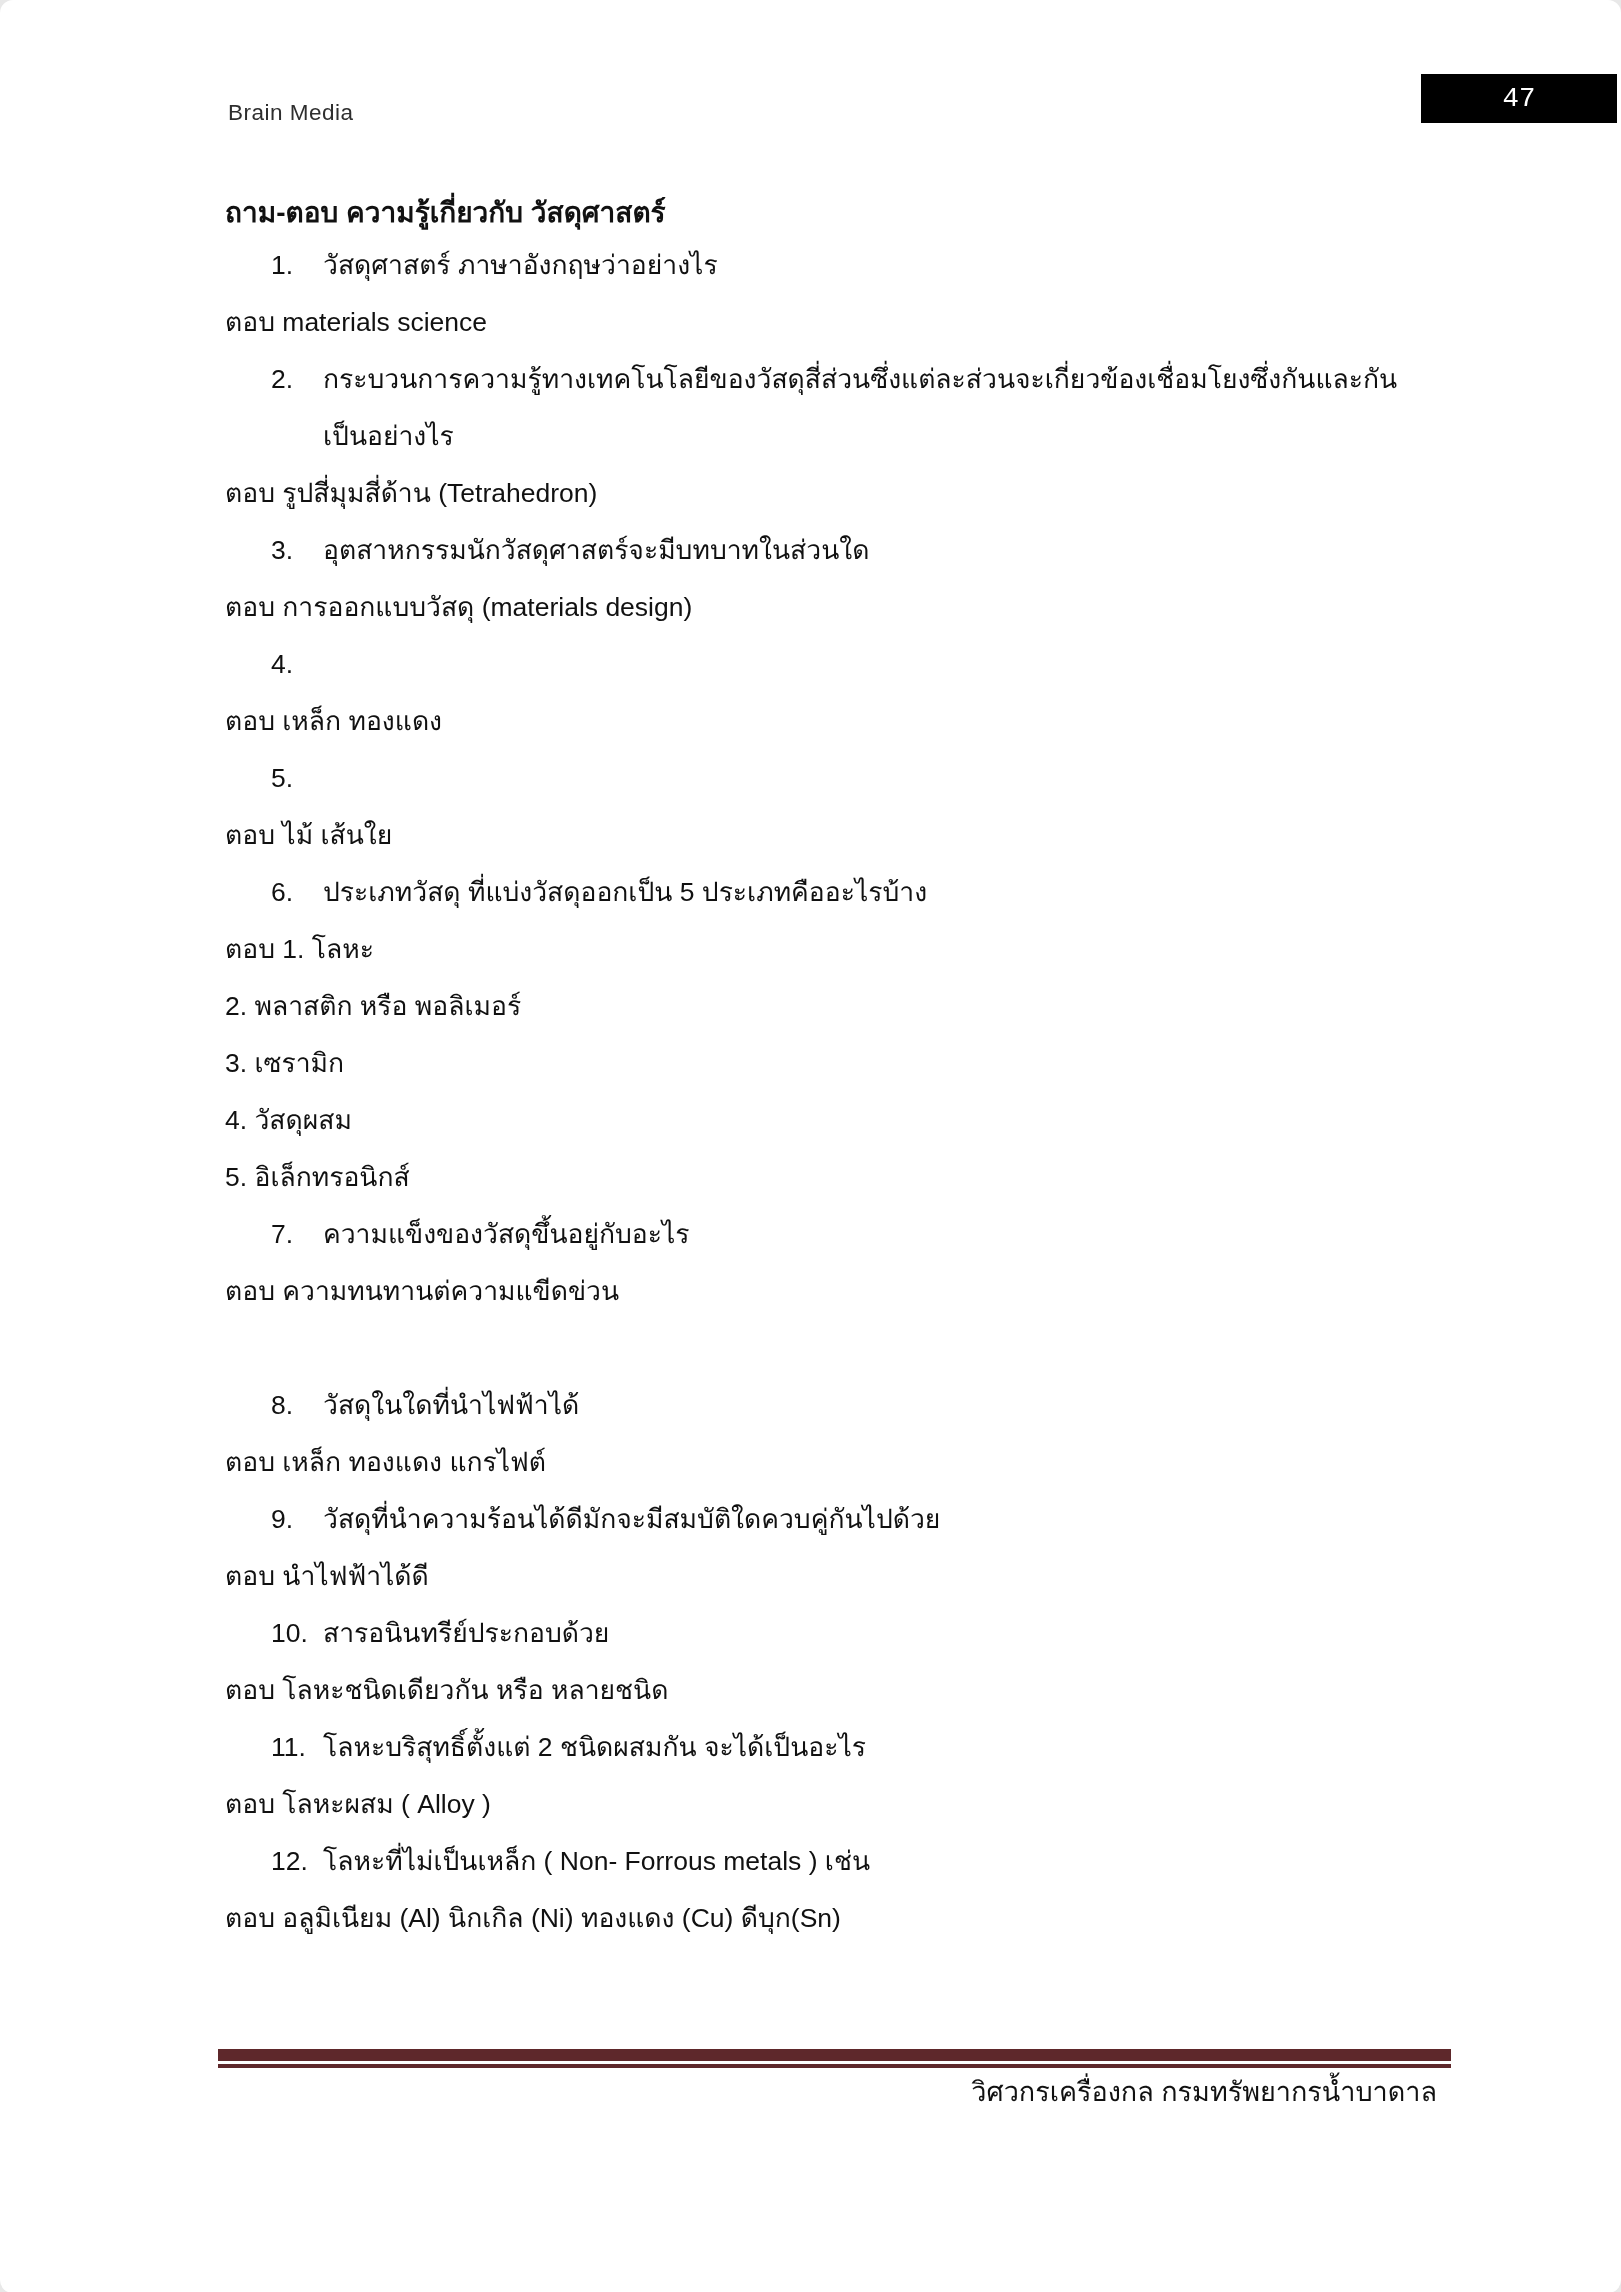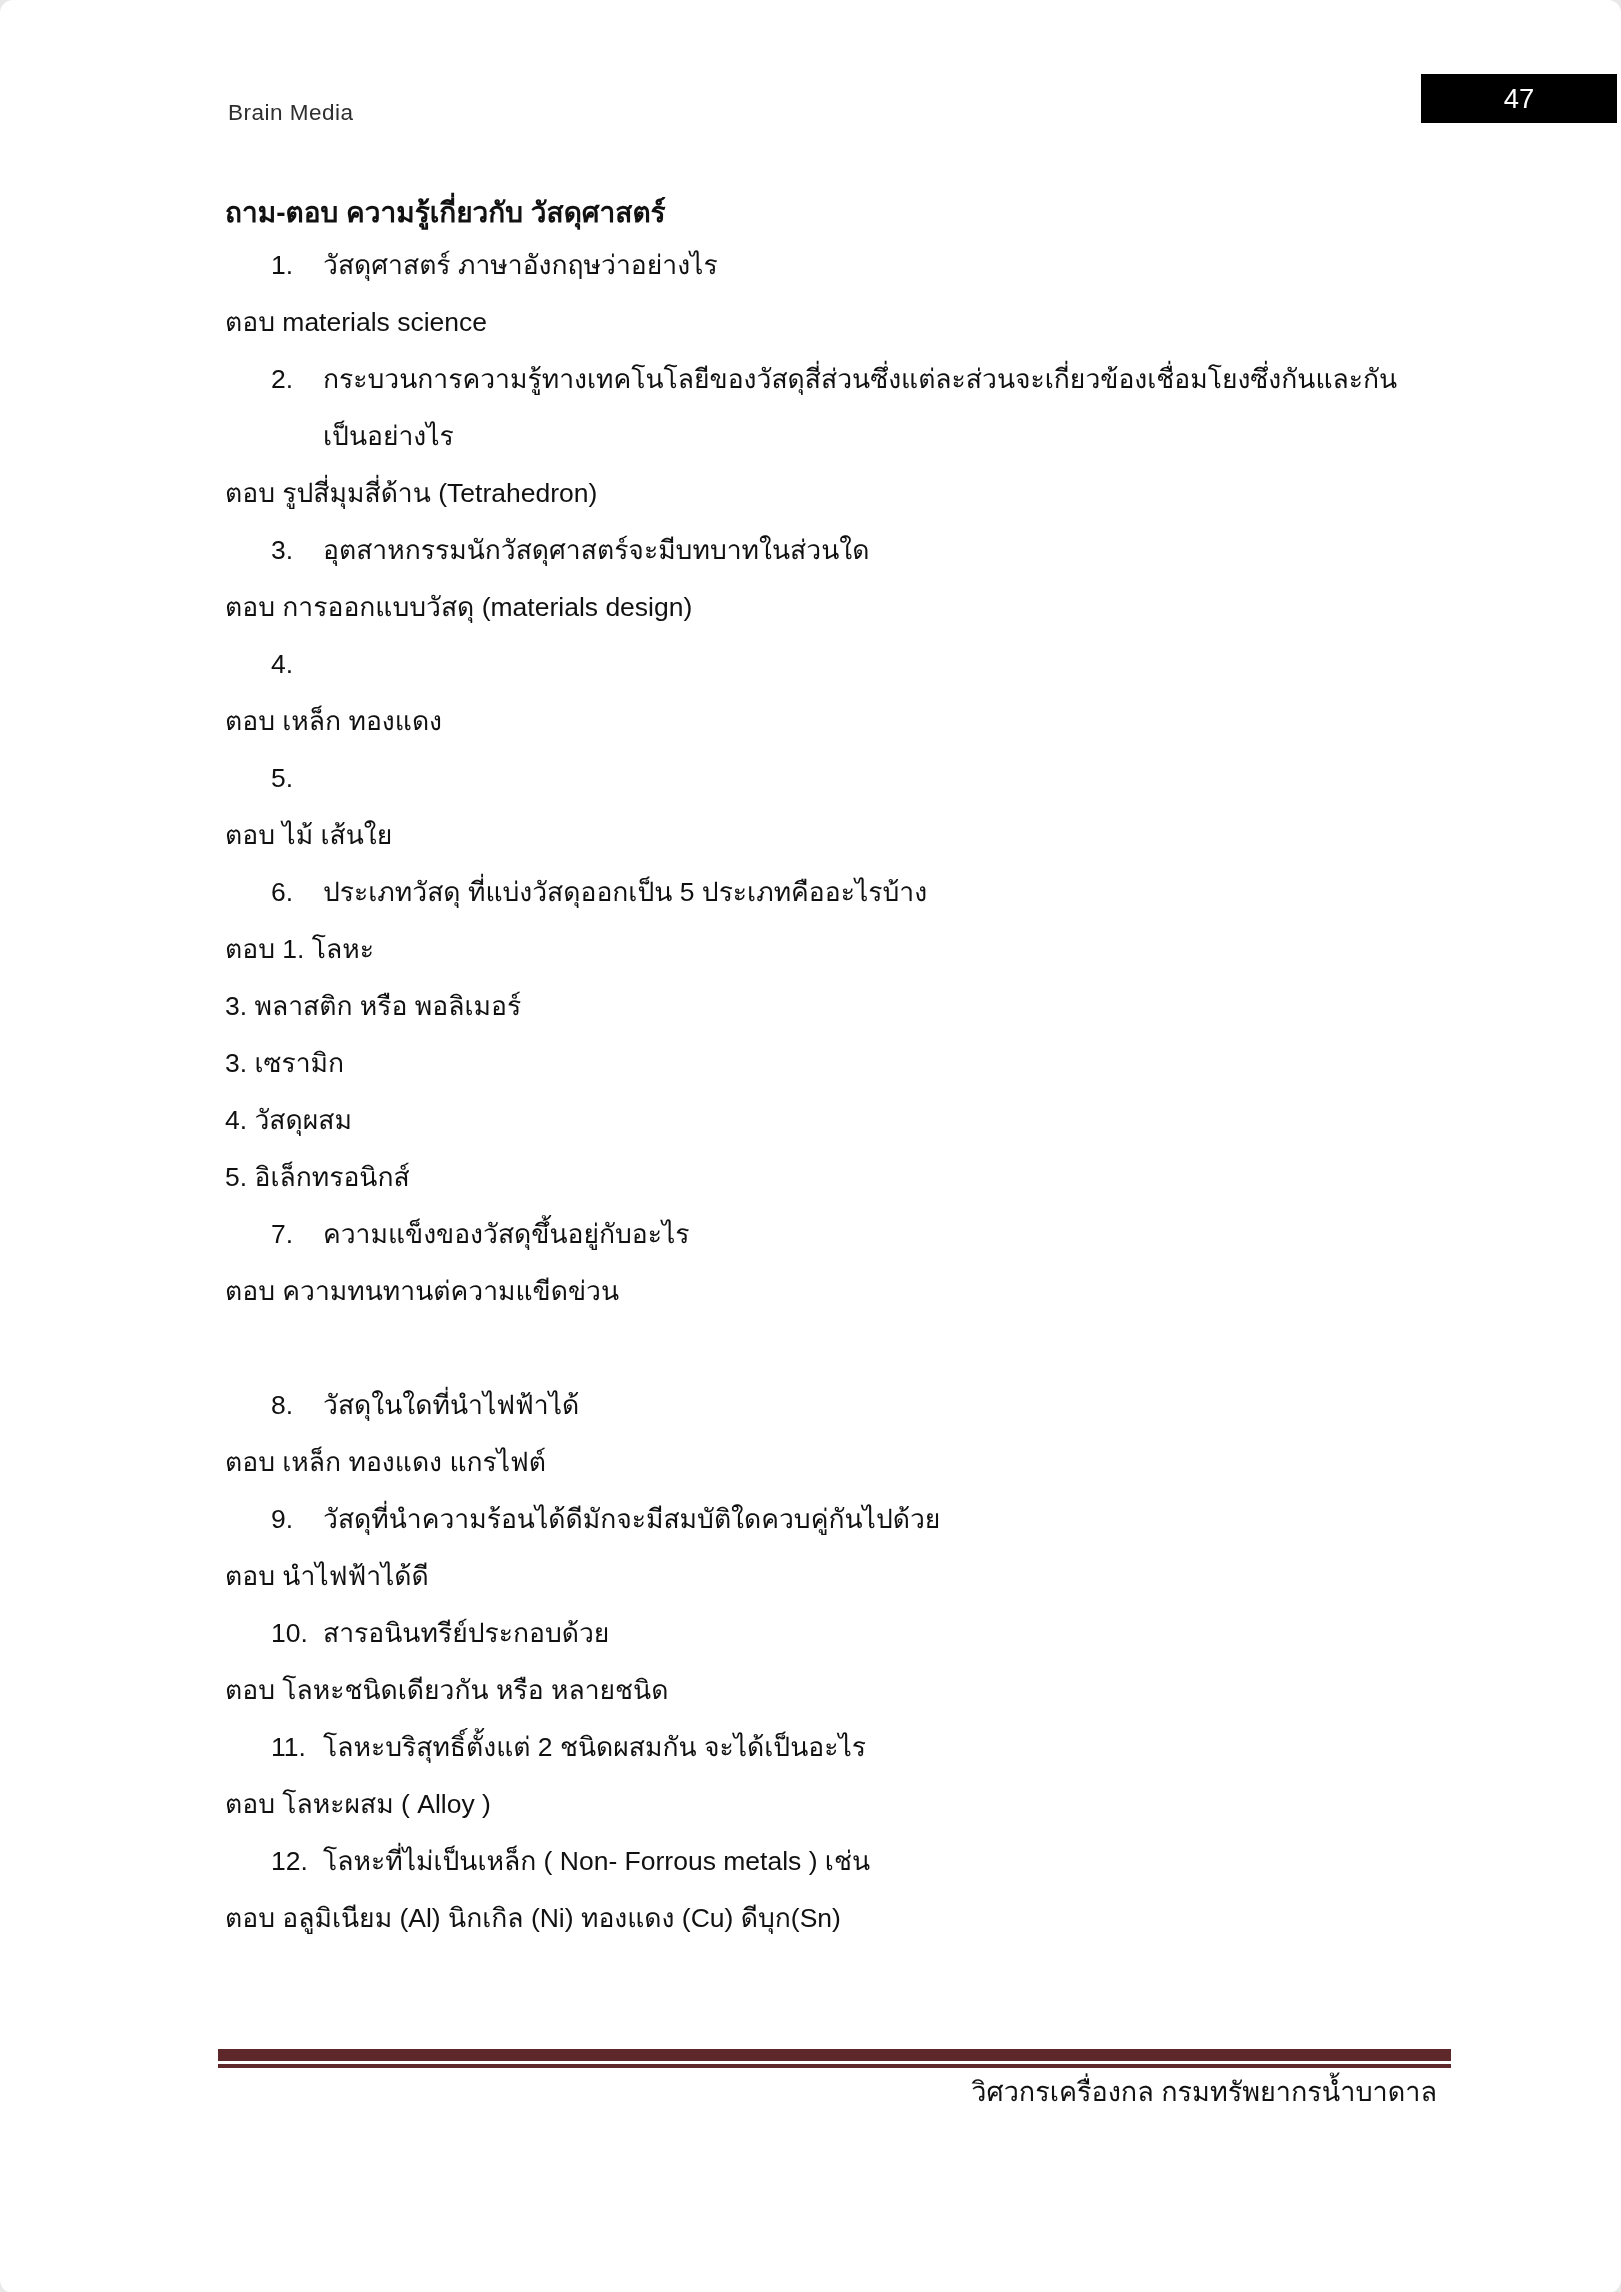--- a/index.html
+++ b/index.html
@@ -20,21 +20,21 @@
     font-size:22.5px;
     color:#2e2e2e;
     letter-spacing:0.5px;
     white-space:nowrap;
   }
   .page-num-box {
     position:absolute;
     left:1421px; top:74px;
     width:196px; height:49px;
     background:#000000;
-    display:flex; align-items:center; justify-content:center;
+    display:flex; align-items:center; justify-content:center;font-family:Liberation Mono, monospace;
   }
   .page-num-box span {
     color:#ffffff;
     font-size:27.4px;
   }
   .doc-title {
     position:absolute;
     left:225px; top:190px;
     width:1225px;
     text-align:left;
@@ -129,21 +129,21 @@
         <span>ตอบ ไม้ เส้นใย</span>
       </div>
     <div class="line q">
         <span class="qnum">6.</span>
         <span>ประเภทวัสดุ ที่แบ่งวัสดุออกเป็น 5 ประเภทคืออะไรบ้าง</span>
       </div>
     <div class="line a">
         <span>ตอบ 1. โลหะ</span>
       </div>
     <div class="line a">
-        <span>3. พลาสติก หรือ พอลิเมอร์</span>
+        <span>2. พลาสติก หรือ พอลิเมอร์</span>
       </div>
     <div class="line a">
         <span>3. เซรามิก</span>
       </div>
     <div class="line a">
         <span>4. วัสดุผสม</span>
       </div>
     <div class="line a">
         <span>5. อิเล็กทรอนิกส์</span>
       </div>

